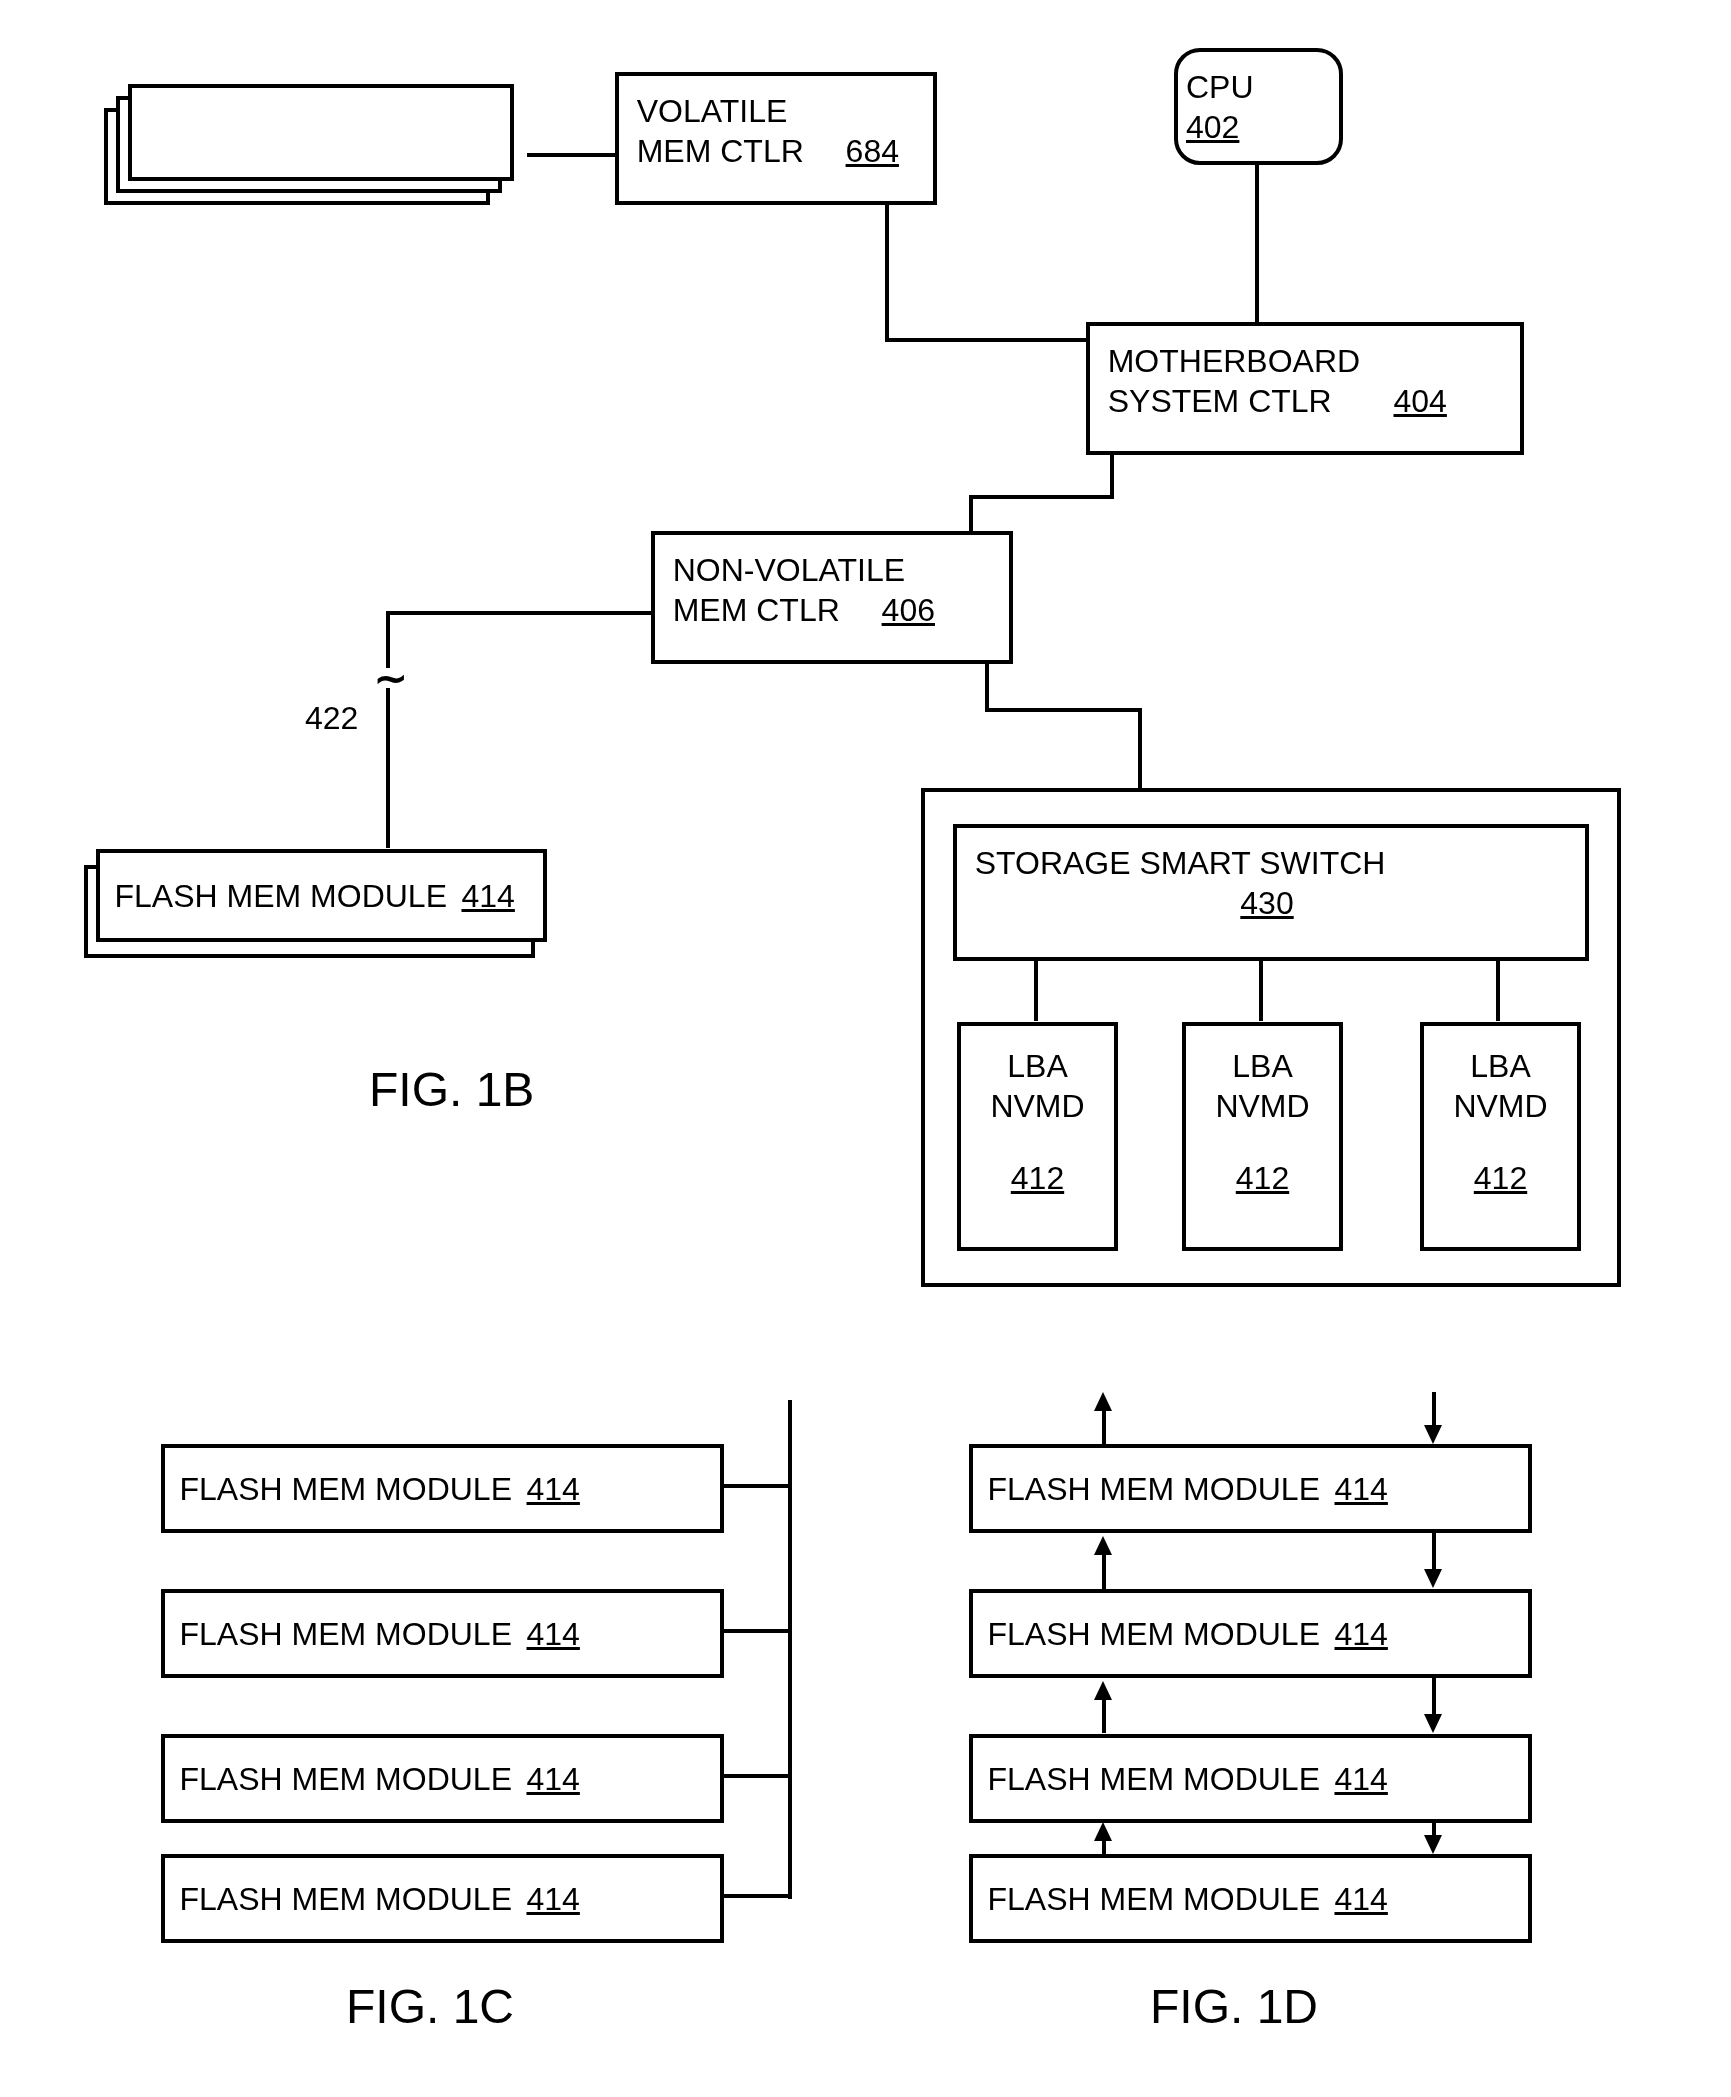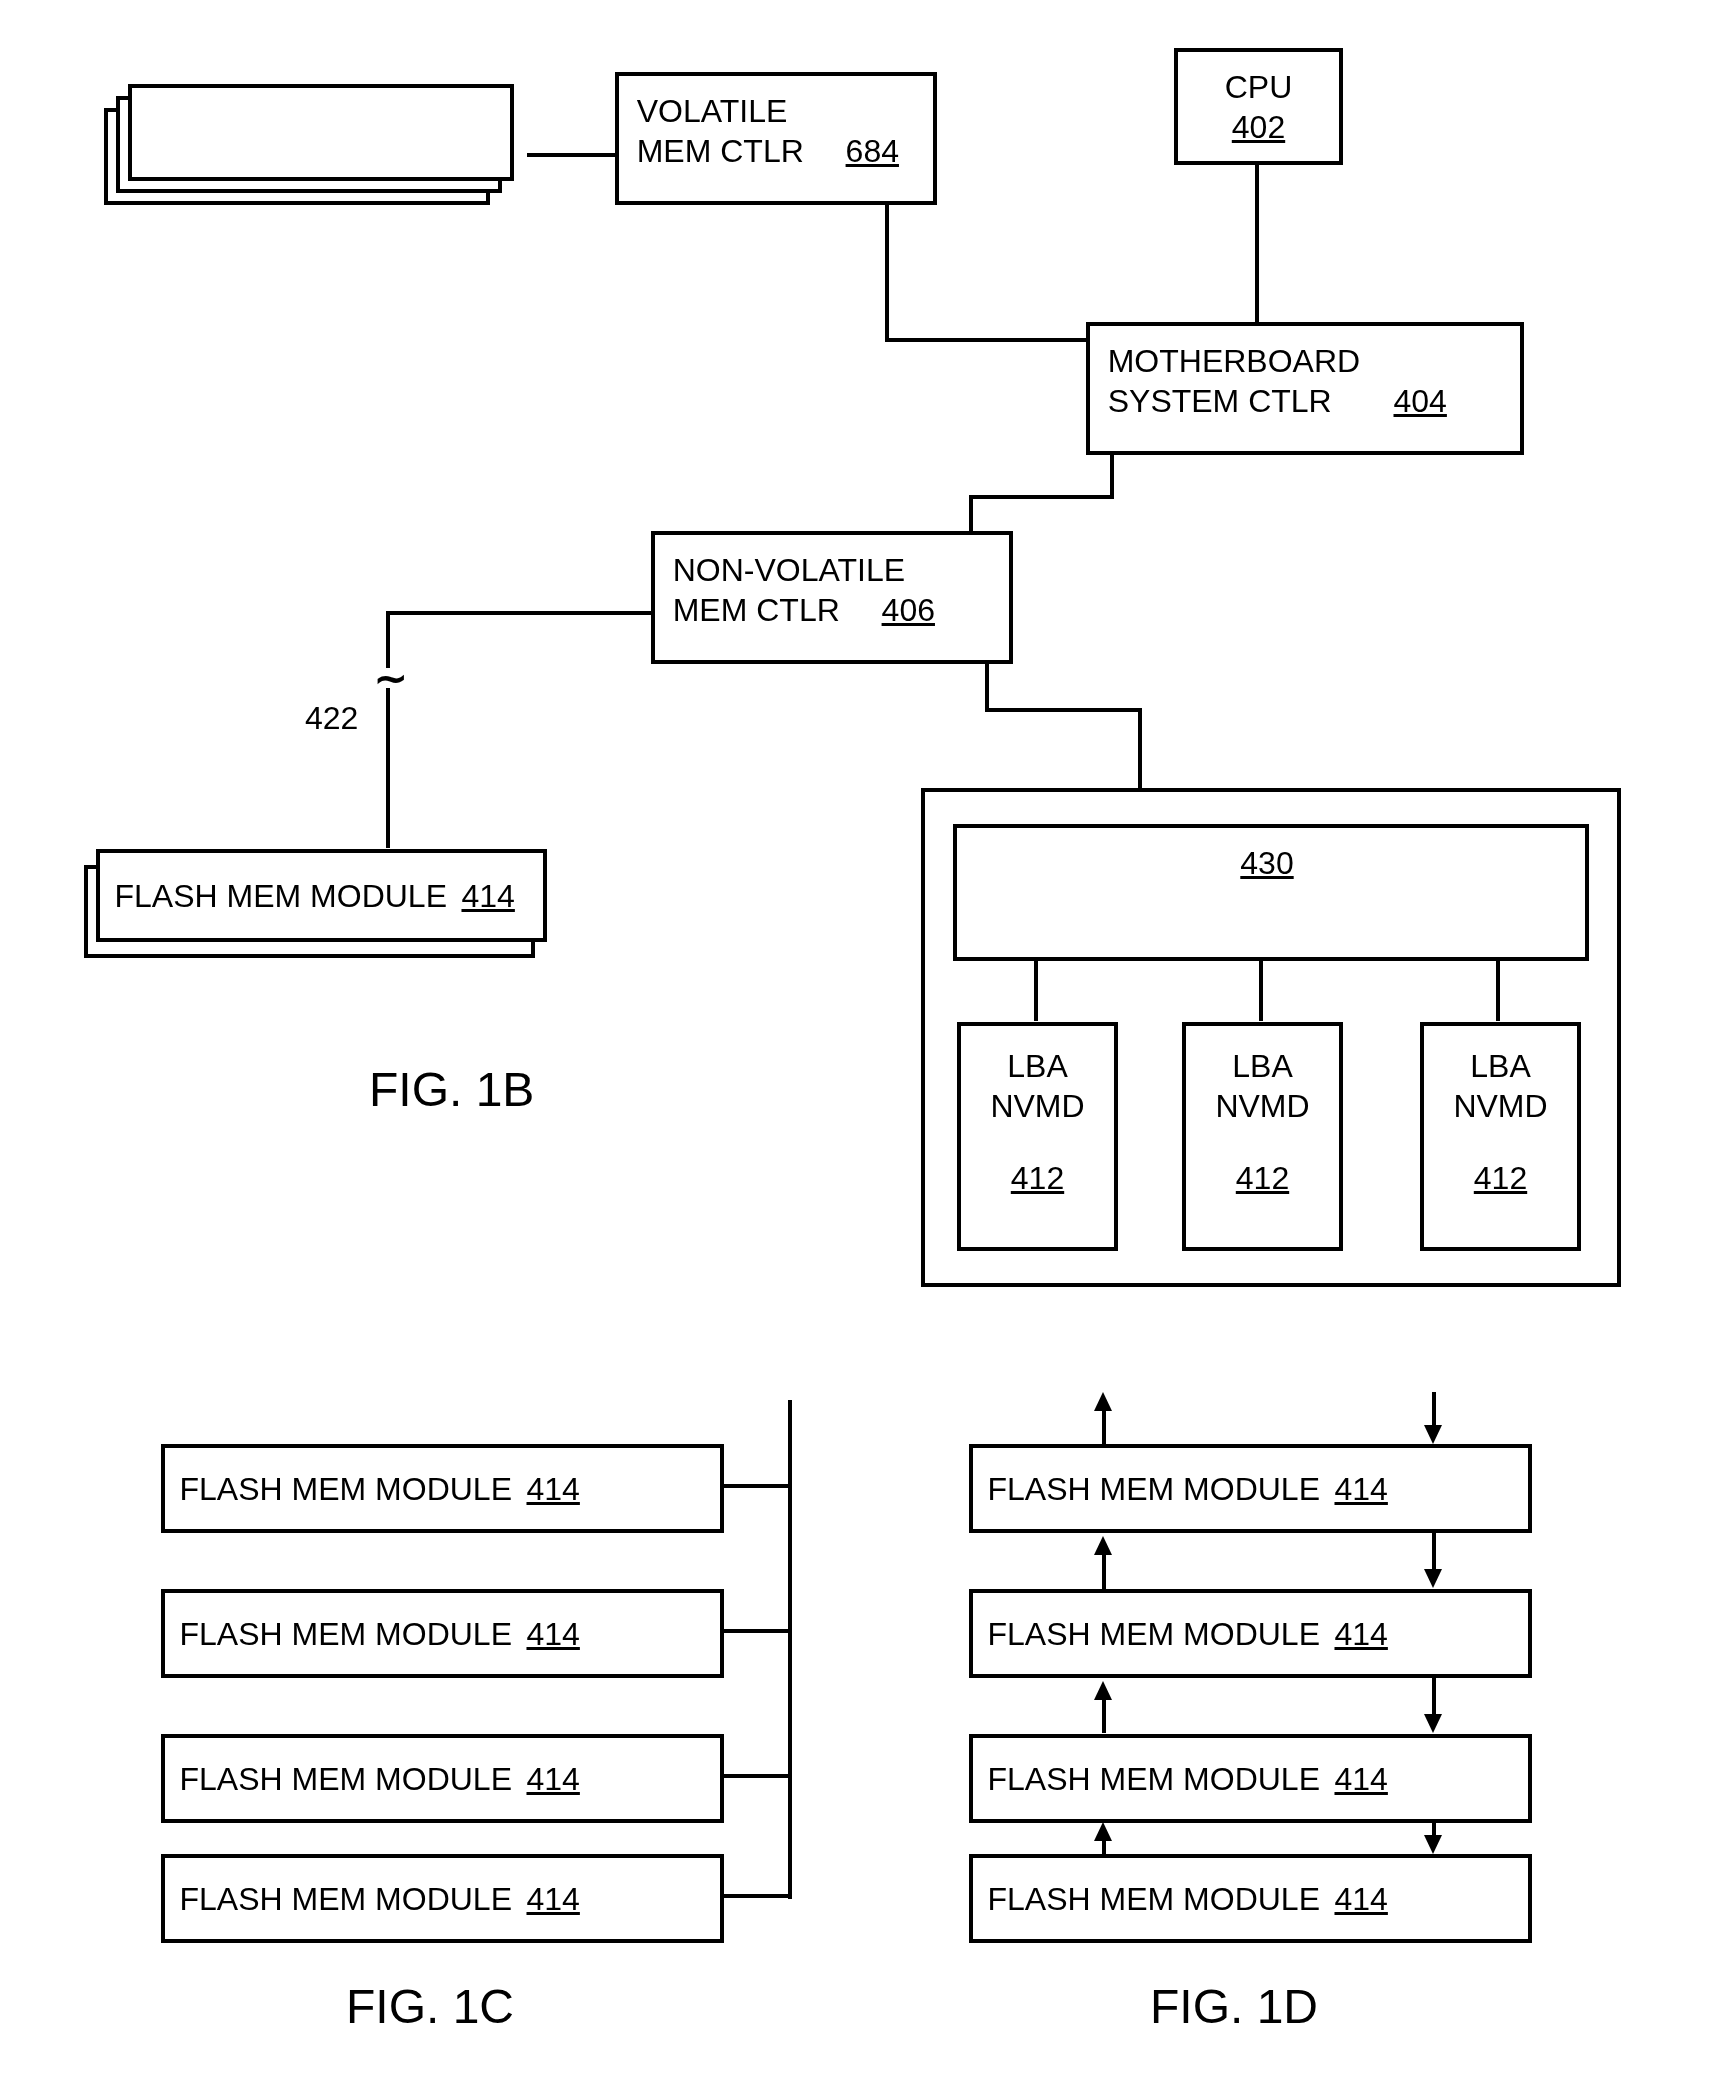--- a/index.html
+++ b/index.html
@@ -86,21 +86,21 @@
 
   <div class="box" style="left:567px; top:24px; width:322px; height:133px; display:block; padding:14.5px 17.7px;">
     <div class="twoln"><span>VOLATILE</span></div>
     <div class="twoln">
       <span>MEM CTLR</span>
       <span style="display:inline-block; width:24px;"></span>
       <span class="refnum">684</span>
     </div>
   </div>
 
-  <div class="box" style="left:1126px; top:0px; width:169px; height:117px; display:block; text-align:center; padding:14.5px 8px;">
+  <div class="box" style="left:1126px; top:0px; width:169px; height:117px; display:block; text-align:left; padding:14.5px 8px;border-radius:26px;">
     <div class="twoln"><span>CPU</span></div>
     <div class="twoln"><span class="refnum">402</span></div>
   </div>
 
   <div class="line vline" style="left:1207px; top:117px; height:157px;"></div>
 
   <div class="box" style="left:1038px; top:274px; width:438px; height:133px; display:block; padding:14.5px 17.7px;">
     <div class="twoln"><span>MOTHERBOARD</span></div>
     <div class="twoln">
       <span>SYSTEM CTLR</span>
@@ -137,20 +137,21 @@
     <span class="refnum">414</span>
   </div>
 
   <div class="line vline" style="left:937px; top:615px; height:48px;"></div>
   <div class="line hline" style="left:937px; top:660px; width:157px;"></div>
   <div class="line vline" style="left:1090px; top:660px; height:117px;"></div>
 
   <div class="shadow-box" style="left:873px; top:740px; width:700px; height:499px;"></div>
 
   <div class="box" style="left:905px; top:776px; width:636px; height:137px; display:block; padding:14.5px 17.7px;">
+    <div class="twoln"><span>STORAGE SMART SWITCH</span></div>
     <div class="twoln" style="text-align:center; padding-right:8px;"><span class="refnum">430</span></div>
   </div>
 
   <div class="line vline" style="left:986px; top:913px; height:60px;"></div>
   <div class="line vline" style="left:1211px; top:913px; height:60px;"></div>
   <div class="line vline" style="left:1448px; top:913px; height:60px;"></div>
 
   <div class="box" style="left:909px; top:974px; width:161px; height:229px; display:block; text-align:center; padding:20px 8px;">
     <div class="twoln"><span>LBA</span></div>
     <div class="twoln"><span>NVMD</span></div>

